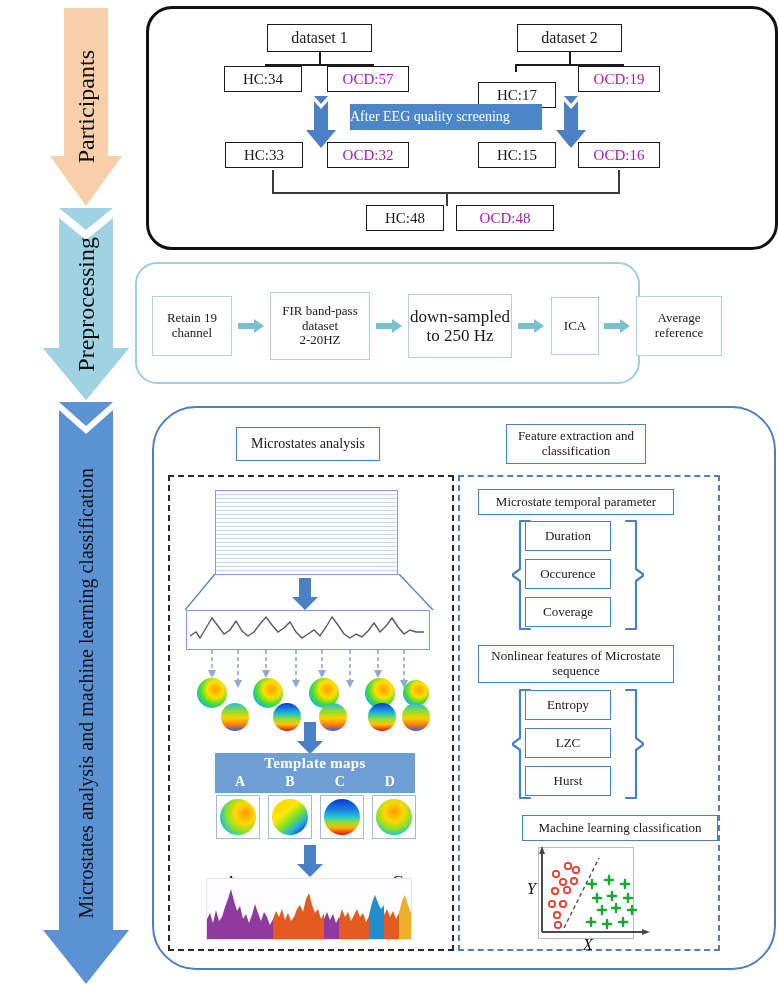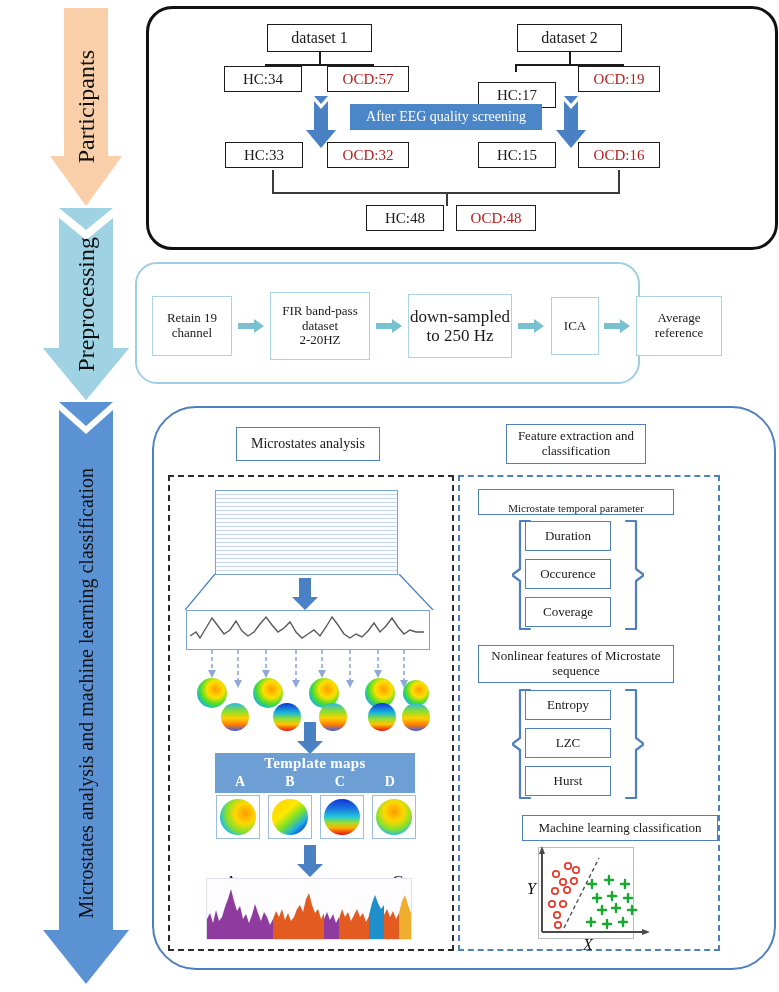--- a/index.html
+++ b/index.html
@@ -44,26 +44,26 @@
     position:absolute;border:2px dashed #4e80c0;background:transparent;
   }
 
   
   .box{
     position:absolute;box-sizing:border-box;display:flex;
     align-items:center;justify-content:center;text-align:center;
     line-height:1.12;background:#fff;
   }
   .box-black{border:1.6px solid #1b1b1b;}
-  .box-orange{border:1.6px solid #1b1b1b;color:#b91c1c;}
+  .box-orange{border:1.6px solid #1b1b1b;color:#a21caf;}
   .box-lblue{border:1.3px solid #a9d4e4;}
   .box-blue{border:1.6px solid #4e80c0;}
   .ribbon{
     position:absolute;background:#4a86c8;color:#fff;display:flex;
-    align-items:center;justify-content:center;text-align:center;
+    align-items:center;justify-content:flex-start;text-align:center;
   }
 
   .connector{position:absolute;background:#1b1b1b;}
   .connector-thin{position:absolute;background:#3a3a3a;}
 
   .fatarrow{position:absolute;}
   .smallarrow{position:absolute;}
 
   
   .tm-head{
@@ -179,21 +179,21 @@
 </div>
 
 <div class="connector-thin" style="left:272px;top:192px;width:348px;height:1.6px;"></div>
 <div class="connector-thin" style="left:272px;top:170px;width:1.6px;height:23px;"></div>
 <div class="connector-thin" style="left:618px;top:170px;width:1.6px;height:23px;"></div>
 <div class="connector-thin" style="left:446px;top:192px;width:1.6px;height:14px;"></div>
 
 <div class="box box-black" style="left:366px;top:205px;width:78px;height:26px;font-size:15px;">
   <span>HC:48</span>
 </div>
-<div class="box box-orange" style="left:456px;top:205px;width:80px;height:26px;font-size:15px;">
+<div class="box box-orange" style="left:456px;top:205px;width:98px;height:26px;font-size:15px;">
   <span>OCD:48</span>
 </div>
 
 <div class="panel-prep" style="left:135px;top:262px;width:501px;height:118px;"></div>
 
 <div class="box box-lblue" style="left:152px;top:296px;width:80px;height:60px;font-size:13px;">
   <div>
     <div>Retain 19</div>
     <div>channel</div>
   </div>
@@ -455,21 +455,21 @@
     <path d="M0,60 L0,40 L3,34 L6,44 L9,31 L12,42 L15,38 L18,28 L21,20 L24,10 L27,22 L30,32 L33,27 L36,40 L39,35 L42,44 L45,36 L48,25 L51,34 L54,42 L57,33 L60,38 L63,46 L66,40 L66,60 Z" fill="#8E3A9E"></path>
     <path d="M66,60 L66,40 L69,32 L72,38 L75,30 L78,41 L81,34 L84,42 L87,38 L90,30 L93,26 L96,33 L99,20 L102,14 L105,26 L108,34 L111,30 L114,40 L117,34 L117,60 Z" fill="#E35B20"></path>
     <path d="M117,60 L117,40 L120,33 L123,41 L126,35 L129,44 L132,38 L132,60 Z" fill="#8E3A9E"></path>
     <path d="M132,60 L132,40 L135,30 L138,38 L141,33 L144,42 L147,36 L150,30 L153,38 L156,34 L159,43 L162,37 L162,60 Z" fill="#E35B20"></path>
     <path d="M162,60 L162,36 L165,24 L168,16 L171,24 L174,30 L177,26 L177,60 Z" fill="#1F8FCC"></path>
     <path d="M177,60 L177,36 L180,30 L183,38 L186,32 L189,40 L192,34 L192,60 Z" fill="#E35B20"></path>
     <path d="M192,60 L192,34 L195,22 L198,16 L201,26 L204,34 L204,60 Z" fill="#F0AE2E"></path>
   </g>
 </svg>
 
-<div class="box box-blue" style="left:478px;top:489px;width:196px;height:26px;font-size:11px;align-items:flex-end;">
+<div class="box box-blue" style="left:478px;top:489px;width:196px;height:26px;font-size:13px;">
   <span>Microstate temporal parameter</span>
 </div>
 
 <svg class="stage" style="left:512px;top:519px;width:132px;height:112px;" width="132" height="112" viewBox="0 0 132 112">
   <path d="M18,2 L8,2 L8,50 L0,56 L8,62 L8,110 L18,110" fill="none" stroke="#4e80c0" stroke-width="2.2" stroke-linejoin="round" stroke-linecap="round"></path>
   <path d="M114,2 L124,2 L124,50 L132,56 L124,62 L124,110 L114,110" fill="none" stroke="#4e80c0" stroke-width="2.2" stroke-linejoin="round" stroke-linecap="round"></path>
 </svg>
 
 <div class="box box-blue" style="left:525px;top:521px;width:86px;height:30px;font-size:13px;">
   <span>Duration</span>

